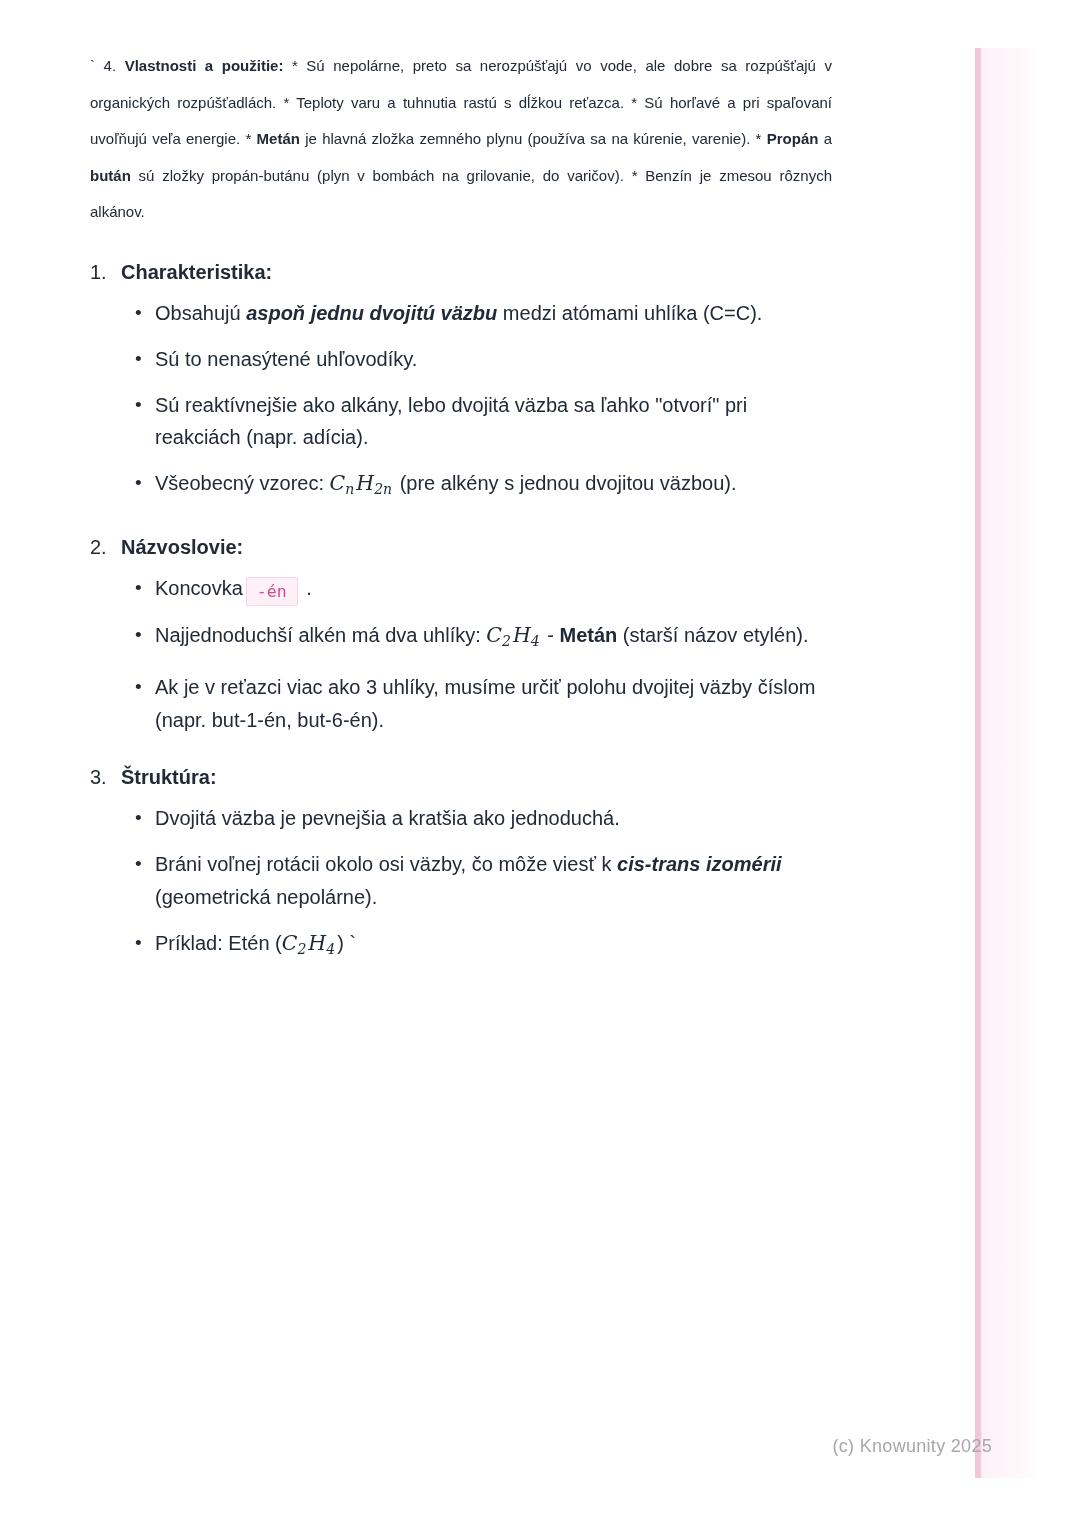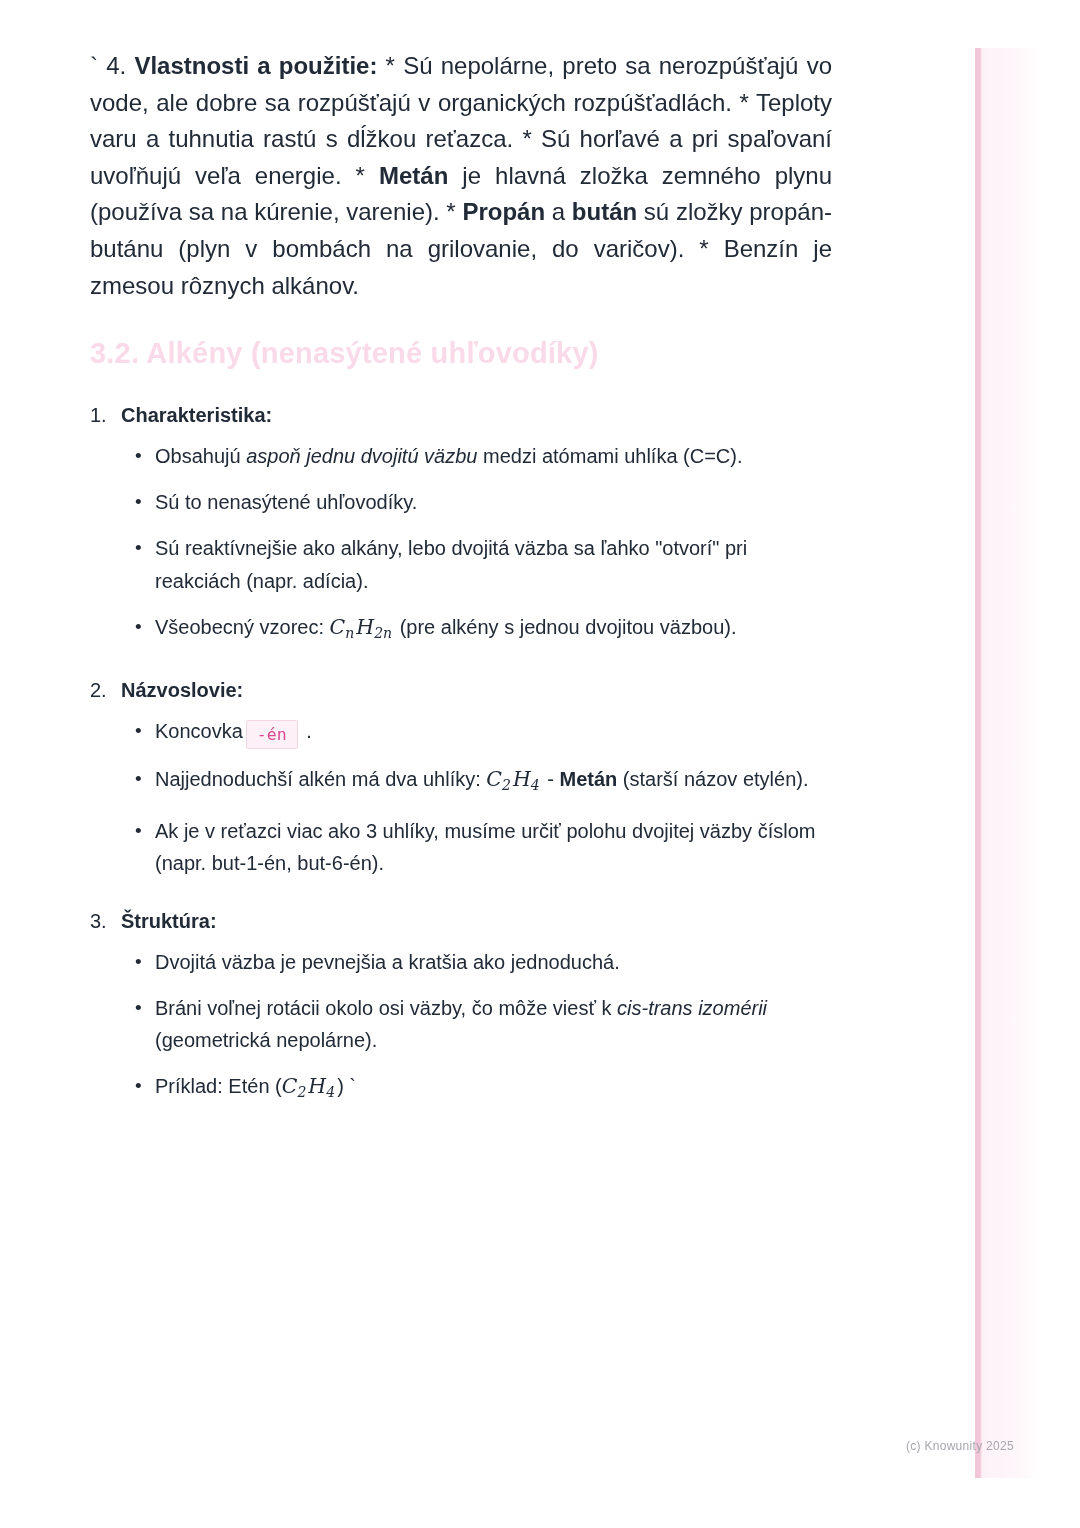--- a/index.html
+++ b/index.html
@@ -26,21 +26,21 @@
       #fffdfe 100%);
   }
   .content {
     position: absolute;
     left: 90px;
     top: 48px;
     width: 742px;
   }
   .para {
     margin: 0;
-    font-size: 24px;
+    font-size: 15px;
     line-height: 36.6px;
     text-align: justify;
     text-justify: inter-word;
   }
   .heading {
     margin: 29px 0 0 0;
     font-size: 29px;
     line-height: 41px;
     font-weight: 700;
     color: var(--heading_pink, #fad9e8);
@@ -62,21 +62,21 @@
     line-height: 32.5px;
     margin-bottom: 13.5px;
   }
   .marker {
     flex: 0 0 auto;
     width: 20px;
     font-size: 19px;
   }
   .bullet-text { flex: 1 1 auto; max-width: 676px; }
   .seg-b { font-weight: 700; }
-  .seg-i { font-style: italic; }
+  .seg-i { font-style: italic; font-weight: bold; }
   .seg-m {
     font-family: "DejaVu Serif", "Liberation Serif", serif;
     font-style: italic;
     font-size: 20.5px;
   }
   .seg-ms {
     font-family: "DejaVu Serif", "Liberation Serif", serif;
     font-style: italic;
     font-size: 14px;
     vertical-align: -4px;
@@ -91,40 +91,39 @@
     background: var(--chip_bg, #fdf0f6);
     border: 1.5px solid var(--chip_border, #f6d5e3);
     border-radius: 2px;
     padding: 4px 10px;
     margin: 0 3px;
     vertical-align: -2px;
   }
   .footer {
     position: absolute;
     top: 1436px;
-    right: 66px;
-    font-size: 12px;
+    right: 88px;
+    font-size: 18px;
     line-height: 20px;
     color: var(--footer_gray, #a6a6ae);
     z-index: 2;
     letter-spacing: 0.3px;
   }
 </style>
 </head>
 <body>
 
 <div class="page">
 
   <div class="side-stripe"></div>
 
   <div class="content">
 
     <p class="para"><span class="seg">` 4. </span><span class="seg seg-b">Vlastnosti a použitie:</span><span class="seg"> * Sú nepolárne, preto sa nerozpúšťajú vo vode, ale dobre sa rozpúšťajú v organických rozpúšťadlách. * Teploty varu a tuhnutia rastú s dĺžkou reťazca. * Sú horľavé a pri spaľovaní uvoľňujú veľa energie. * </span><span class="seg seg-b">Metán</span><span class="seg"> je hlavná zložka zemného plynu (používa sa na kúrenie, varenie). * </span><span class="seg seg-b">Propán</span><span class="seg"> a </span><span class="seg seg-b">bután</span><span class="seg"> sú zložky propán-butánu (plyn v bombách na grilovanie, do varičov). * Benzín je zmesou rôznych alkánov.</span></p>
 
-    <h2 class="heading">3.2. Alkény (nenasýtené uhľovodíky)</h2>
 
     <div class="section">
       <div class="sec-label-row">
         <span class="sec-num">1.</span>
         <span class="sec-label">Charakteristika:</span>
       </div>
       <div class="bullets">
         <div class="bullet-row">
           <span class="marker">•</span>
           <span class="bullet-text"><span class="seg">Obsahujú </span><span class="seg seg-i">aspoň jednu dvojitú väzbu</span><span class="seg"> medzi atómami uhlíka (C=C).</span></span>

